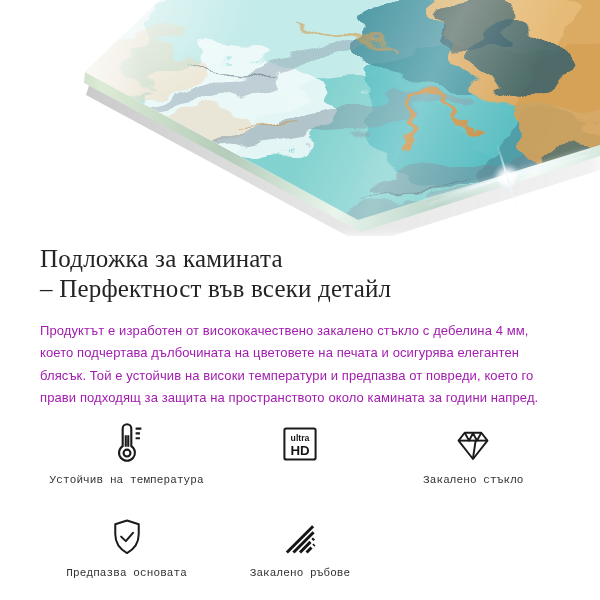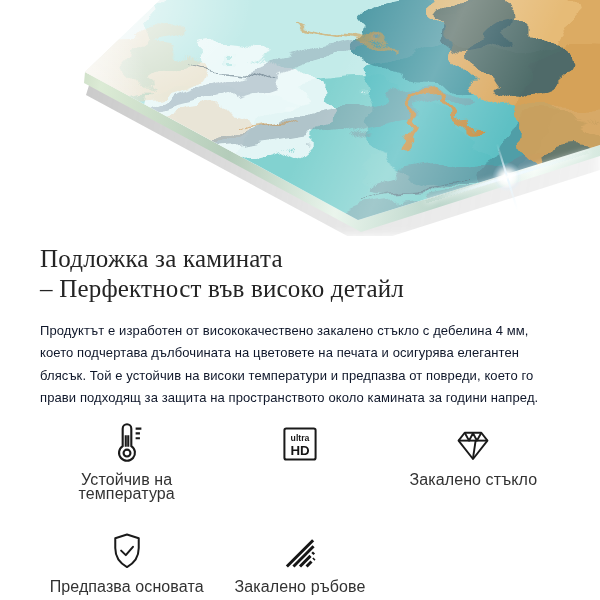--- a/index.html
+++ b/index.html
@@ -60,34 +60,35 @@
   
   .content{padding:0 40px;}
   .title{
     margin:8px 0 0 0;
     font-family:"Liberation Serif",serif;font-weight:400;
     font-size:25px;line-height:30px;color:#242424;letter-spacing:.2px;
   }
   .title span{display:block;}
   .desc{
     margin:16px 0 0 0;max-width:514px;
-    font-size:13px;line-height:22.3px;color:#0f172a;letter-spacing:.1px;
+    font-size:13px;line-height:22.3px;color:#a21caf;letter-spacing:.1px;
   }
 
   
   .features{
     margin-top:11px;display:grid;grid-template-columns:repeat(3,1fr);
     row-gap:26px;
   }
   .feature{display:flex;flex-direction:column;align-items:center;}
   .icon-box{height:46px;display:flex;align-items:flex-end;}
   .icon-box svg{display:block;}
   .f-label{
-    margin-top:7px;font-size:16px;line-height:14px;color:#323232;text-align:center;
+    margin-top:7px;font-size:11px;line-height:14px;color:#323232;text-align:center;
     letter-spacing:.1px;
+    font-family:Liberation Mono, monospace;
   }
   .ic{stroke:#1a1a1a;fill:none;stroke-width:2.2;}
   .ic-text{fill:#161616;font-family:"Liberation Sans",sans-serif;}
 </style>
 </head>
 <body>
 
 <div class="page">
 
   <div class="hero">
@@ -135,21 +136,21 @@
     </div>
     <div class="sparkle">
       <span class="sparkle-core"></span>
     </div>
   </div>
 
   <div class="content">
 
     <h1 class="title">
       <span>Подложка за камината</span>
-      <span>– Перфектност във високо детайл</span>
+      <span>– Перфектност във всеки детайл</span>
     </h1>
 
     <p class="desc">Продуктът е изработен от висококачествено закалено стъкло с дебелина 4 мм, което подчертава дълбочината на цветовете на печата и осигурява елегантен блясък. Той е устойчив на високи температури и предпазва от повреди, което го прави подходящ за защита на пространството около камината за години напред.</p>
 
     <div class="features">
 
       <div class="feature">
         <div class="icon-box">
           <svg width="46" height="46" viewBox="0 0 48 48">
             <path class="ic" d="M19.5 9 a4.5 4.5 0 0 1 9 0 v18.2 a8.3 8.3 0 1 1 -9 0 Z"></path>

